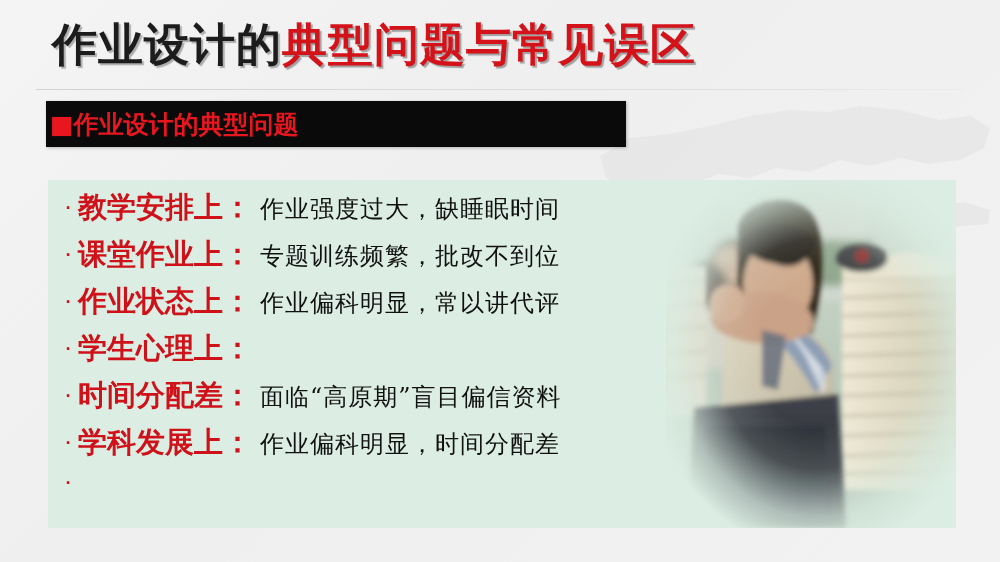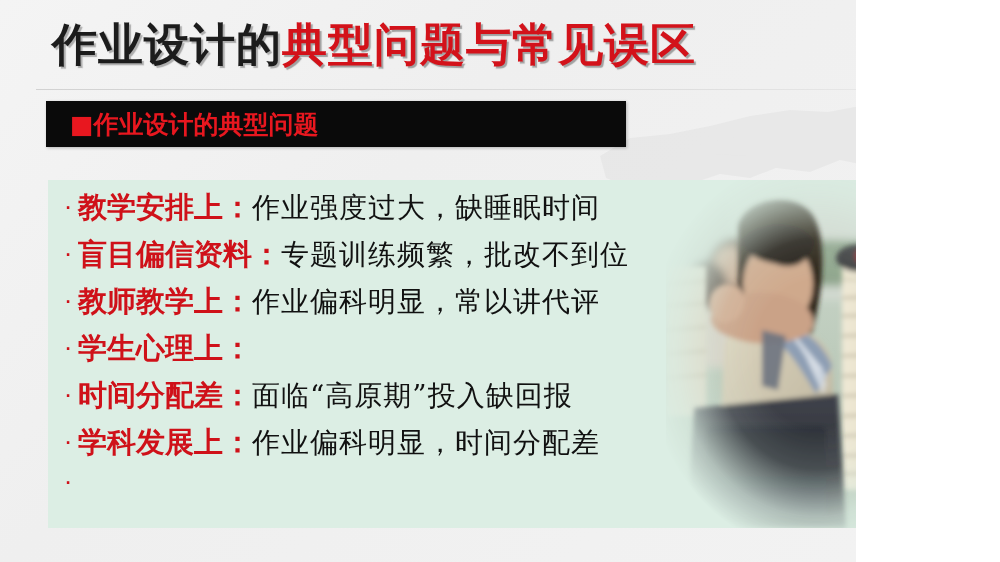--- a/index.html
+++ b/index.html
@@ -8,21 +8,21 @@
   }
   body {
     width: 1000px;
     height: 562px;
     overflow: hidden;
     font-family: "Liberation Sans", "DejaVu Sans", sans-serif;
   }
 
   .slide {
     position: relative;
-    width: 856px;
+    width: 1000px;
     height: 562px;
     background:
       linear-gradient(135deg, #f4f4f4 0%, #efefef 40%, #f2f2f2 100%);
     overflow: hidden;
   }
 
   
   .map-watermark {
     position: absolute;
     left: 560px;
@@ -72,21 +72,21 @@
     position: absolute;
     left: 46px;
     top: 101px;
     width: 580px;
     height: 46px;
     background: #0a0a0a;
     box-shadow: 1px 1px 3px rgba(0,0,0,0.25);
   }
   .subtitle-text {
     position: absolute;
-    left: 24px;
+    left: 4px;
     top: 50%;
     transform: translateY(-50%);
     color: #e8171f;
     font-family: "DejaVu Sans", "Liberation Sans", sans-serif;
     font-weight: bold;
     font-size: 25px;
     letter-spacing: 0px;
     white-space: nowrap;
   }
 
@@ -128,22 +128,23 @@
     color: #cf1119;
     font-family: "DejaVu Sans", "Liberation Sans", sans-serif;
     font-weight: bold;
     font-size: 29px;
     letter-spacing: 0px;
     flex: 0 0 auto;
   }
   .row-text {
     color: #111111;
     font-family: "DejaVu Serif", "Liberation Serif", serif;
-    font-size: 28px;
+    font-size: 24px;
     letter-spacing: 1px;
+    margin-left: 8px;
     flex: 0 0 auto;
   }
 
   
   .photo {
     position: absolute;
     right: 0px;
     top: 0px;
     width: 290px;
     height: 348px;
@@ -189,39 +190,39 @@
     <div class="bullet-list">
 
       <div class="bullet-row">
         <span class="bullet-dot">·</span>
         <span class="row-label">教学安排上：</span>
         <span class="row-text">作业强度过大，缺睡眠时间</span>
       </div>
 
       <div class="bullet-row">
         <span class="bullet-dot">·</span>
-        <span class="row-label">盲目偏信资料：</span>
+        <span class="row-label">课堂作业上：</span>
         <span class="row-text">专题训练频繁，批改不到位</span>
       </div>
 
       <div class="bullet-row">
         <span class="bullet-dot">·</span>
-        <span class="row-label">教师教学上：</span>
+        <span class="row-label">作业状态上：</span>
         <span class="row-text">作业偏科明显，常以讲代评</span>
       </div>
 
       <div class="bullet-row">
         <span class="bullet-dot">·</span>
         <span class="row-label">学生心理上：</span>
       </div>
 
       <div class="bullet-row">
         <span class="bullet-dot">·</span>
         <span class="row-label">时间分配差：</span>
-        <span class="row-text">面临“高原期”投入缺回报</span>
+        <span class="row-text">面临“高原期”盲目偏信资料</span>
       </div>
 
       <div class="bullet-row">
         <span class="bullet-dot">·</span>
         <span class="row-label">学科发展上：</span>
         <span class="row-text">作业偏科明显，时间分配差</span>
       </div>
 
       <div class="bullet-row">
         <span class="bullet-dot">·</span>

